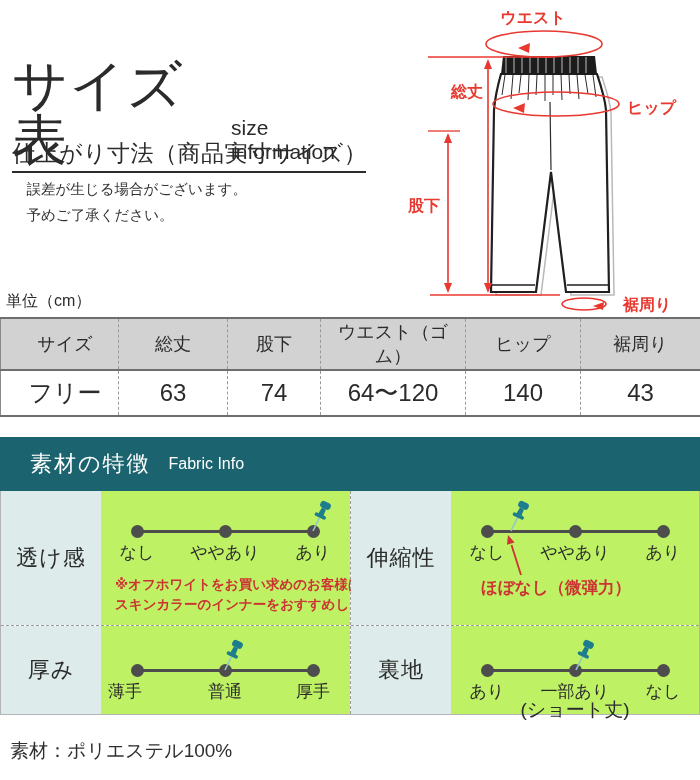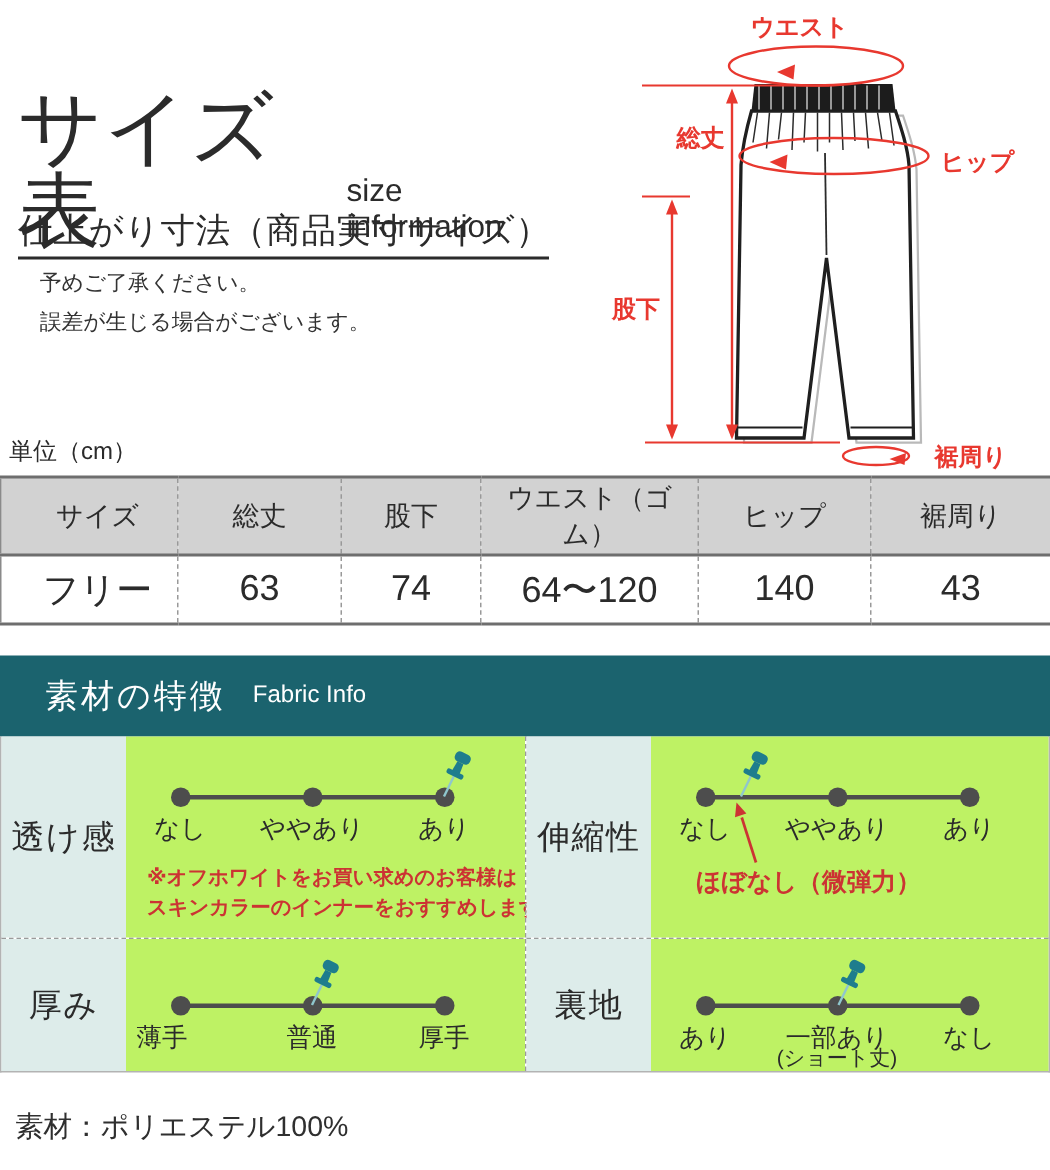--- a/index.html
+++ b/index.html
@@ -33,49 +33,49 @@
   .fabric{position:absolute;left:0;top:437px;width:700px;}
   .fabric-head{height:54px;display:flex;align-items:center;padding-left:30px;color:#fff;}
   .fabric-head .jp{font-size:22px;letter-spacing:2px;font-weight:500;}
   .fabric-head .en{font-size:16px;margin-left:18px;}
   .fgrid{border:1px solid #b3b3b3;border-top:none;}
   .frow{display:flex;}
   .frow1{height:134px;}
   .frow2{height:88px;border-top:1px dashed #9a9a9a;}
   .fq{position:relative;display:flex;width:350px;box-sizing:border-box;}
   .fq.right{border-left:1px dashed #9a9a9a;}
-  .fq .lbl{width:83px;display:flex;align-items:center;justify-content:center;
+  .fq .lbl{width:100px;display:flex;align-items:center;justify-content:center;
            font-size:22px;letter-spacing:1px;flex:none;}
   .fq .content{position:relative;flex:1;background:#bef264;}
   .track{position:absolute;height:3px;background:#4d4d4d;}
   .dot{position:absolute;width:13px;height:13px;border-radius:50%;background:#4d4d4d;}
   .opt{position:absolute;transform:translateX(-50%);font-size:17px;white-space:nowrap;}
-  .opt-sub{position:absolute;transform:translateX(-50%);font-size:14px;white-space:nowrap;}
+  .opt-sub{position:absolute;transform:translateX(-50%);font-size:19px;white-space:nowrap;}
   .pin{position:absolute;width:30px;height:36px;}
   .rednote{position:absolute;font-size:13.5px;line-height:1.5;font-weight:600;white-space:nowrap;}
   .annot{position:absolute;font-size:16.5px;font-weight:600;white-space:nowrap;}
   .annot-arrow{position:absolute;width:30px;height:46px;}
 
   
   .footer{position:absolute;left:0;top:738px;width:700px;box-sizing:border-box;
           padding:0 10px;display:flex;justify-content:space-between;font-size:19px;color:#2f2f2f;}
 </style>
 </head>
 <body>
 
 <div class="page">
 
   <div class="title-block">
     <span class="title-jp">サイズ表</span>
     <span class="title-en">size information</span>
   </div>
   <div class="finish-heading">仕上がり寸法（商品実寸サイズ）</div>
   <div class="note">
+    <div class="ind">誤差が生じる場合がございます。</div>
     <div class="ind">予めご了承ください。</div>
-    <div class="ind">誤差が生じる場合がございます。</div>
   </div>
 
   <div class="diagram">
     <svg width="305" height="315" viewBox="395 0 305 315">
 
       <path d="M501,74 C497,88 495,98 494,110 L491,292 L536,292 L551,172 L566,292 L609,292 L606,110 C605,98 601,86 597,74 Z" transform="translate(5,3)" fill="none" stroke="#b9b9b9" stroke-width="1.5"></path>
 
       <path d="M501,74 C497,88 495,98 494,110 L491,292 L536,292 L551,172 L566,292 L609,292 L606,110 C605,98 601,86 597,74 Z" fill="#fff" stroke="#1f1f1f" stroke-width="2.2"></path>
 
       <path d="M505,75 L502,95 M513,75 L511,99 M521,75 L519,93 M529,75 L528,100 M537,75 L536,95 M545,75 L545,101 M553,75 L553,95 M561,75 L562,100 M569,75 L570,94 M577,75 L579,99 M585,75 L588,94 M593,75 L596,97" fill="none" stroke="#2b2b2b" stroke-width="1"></path>

